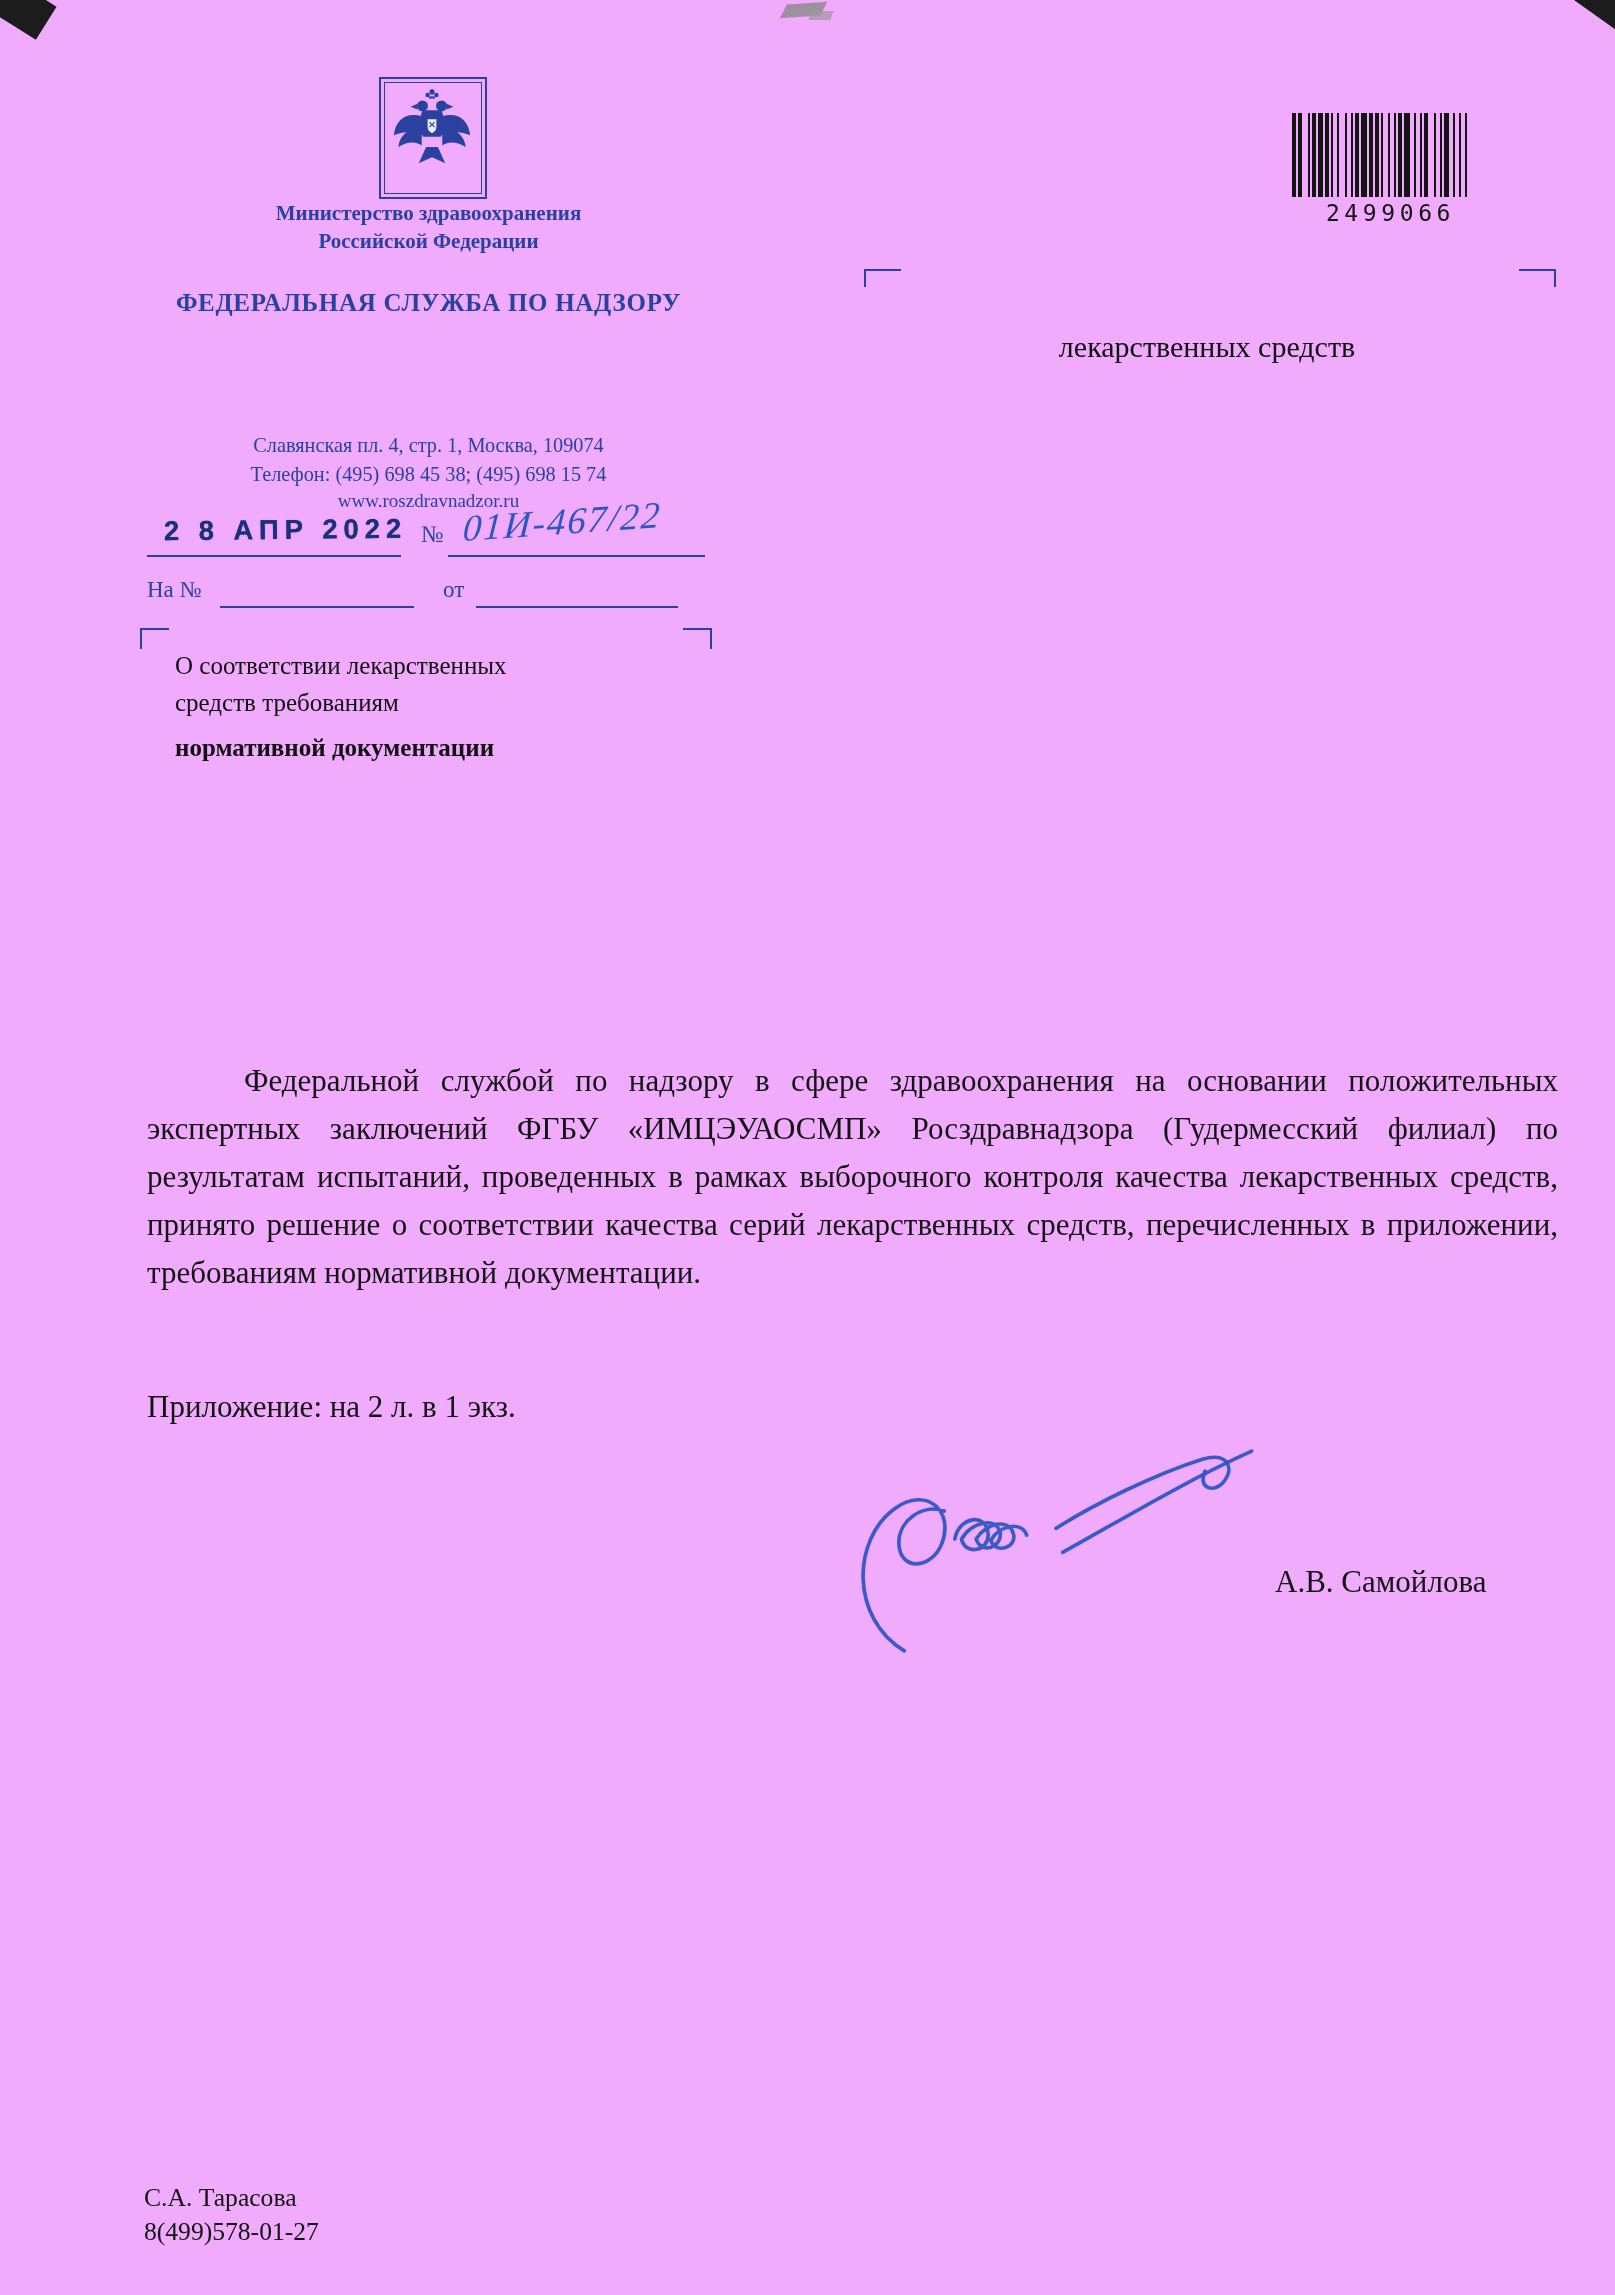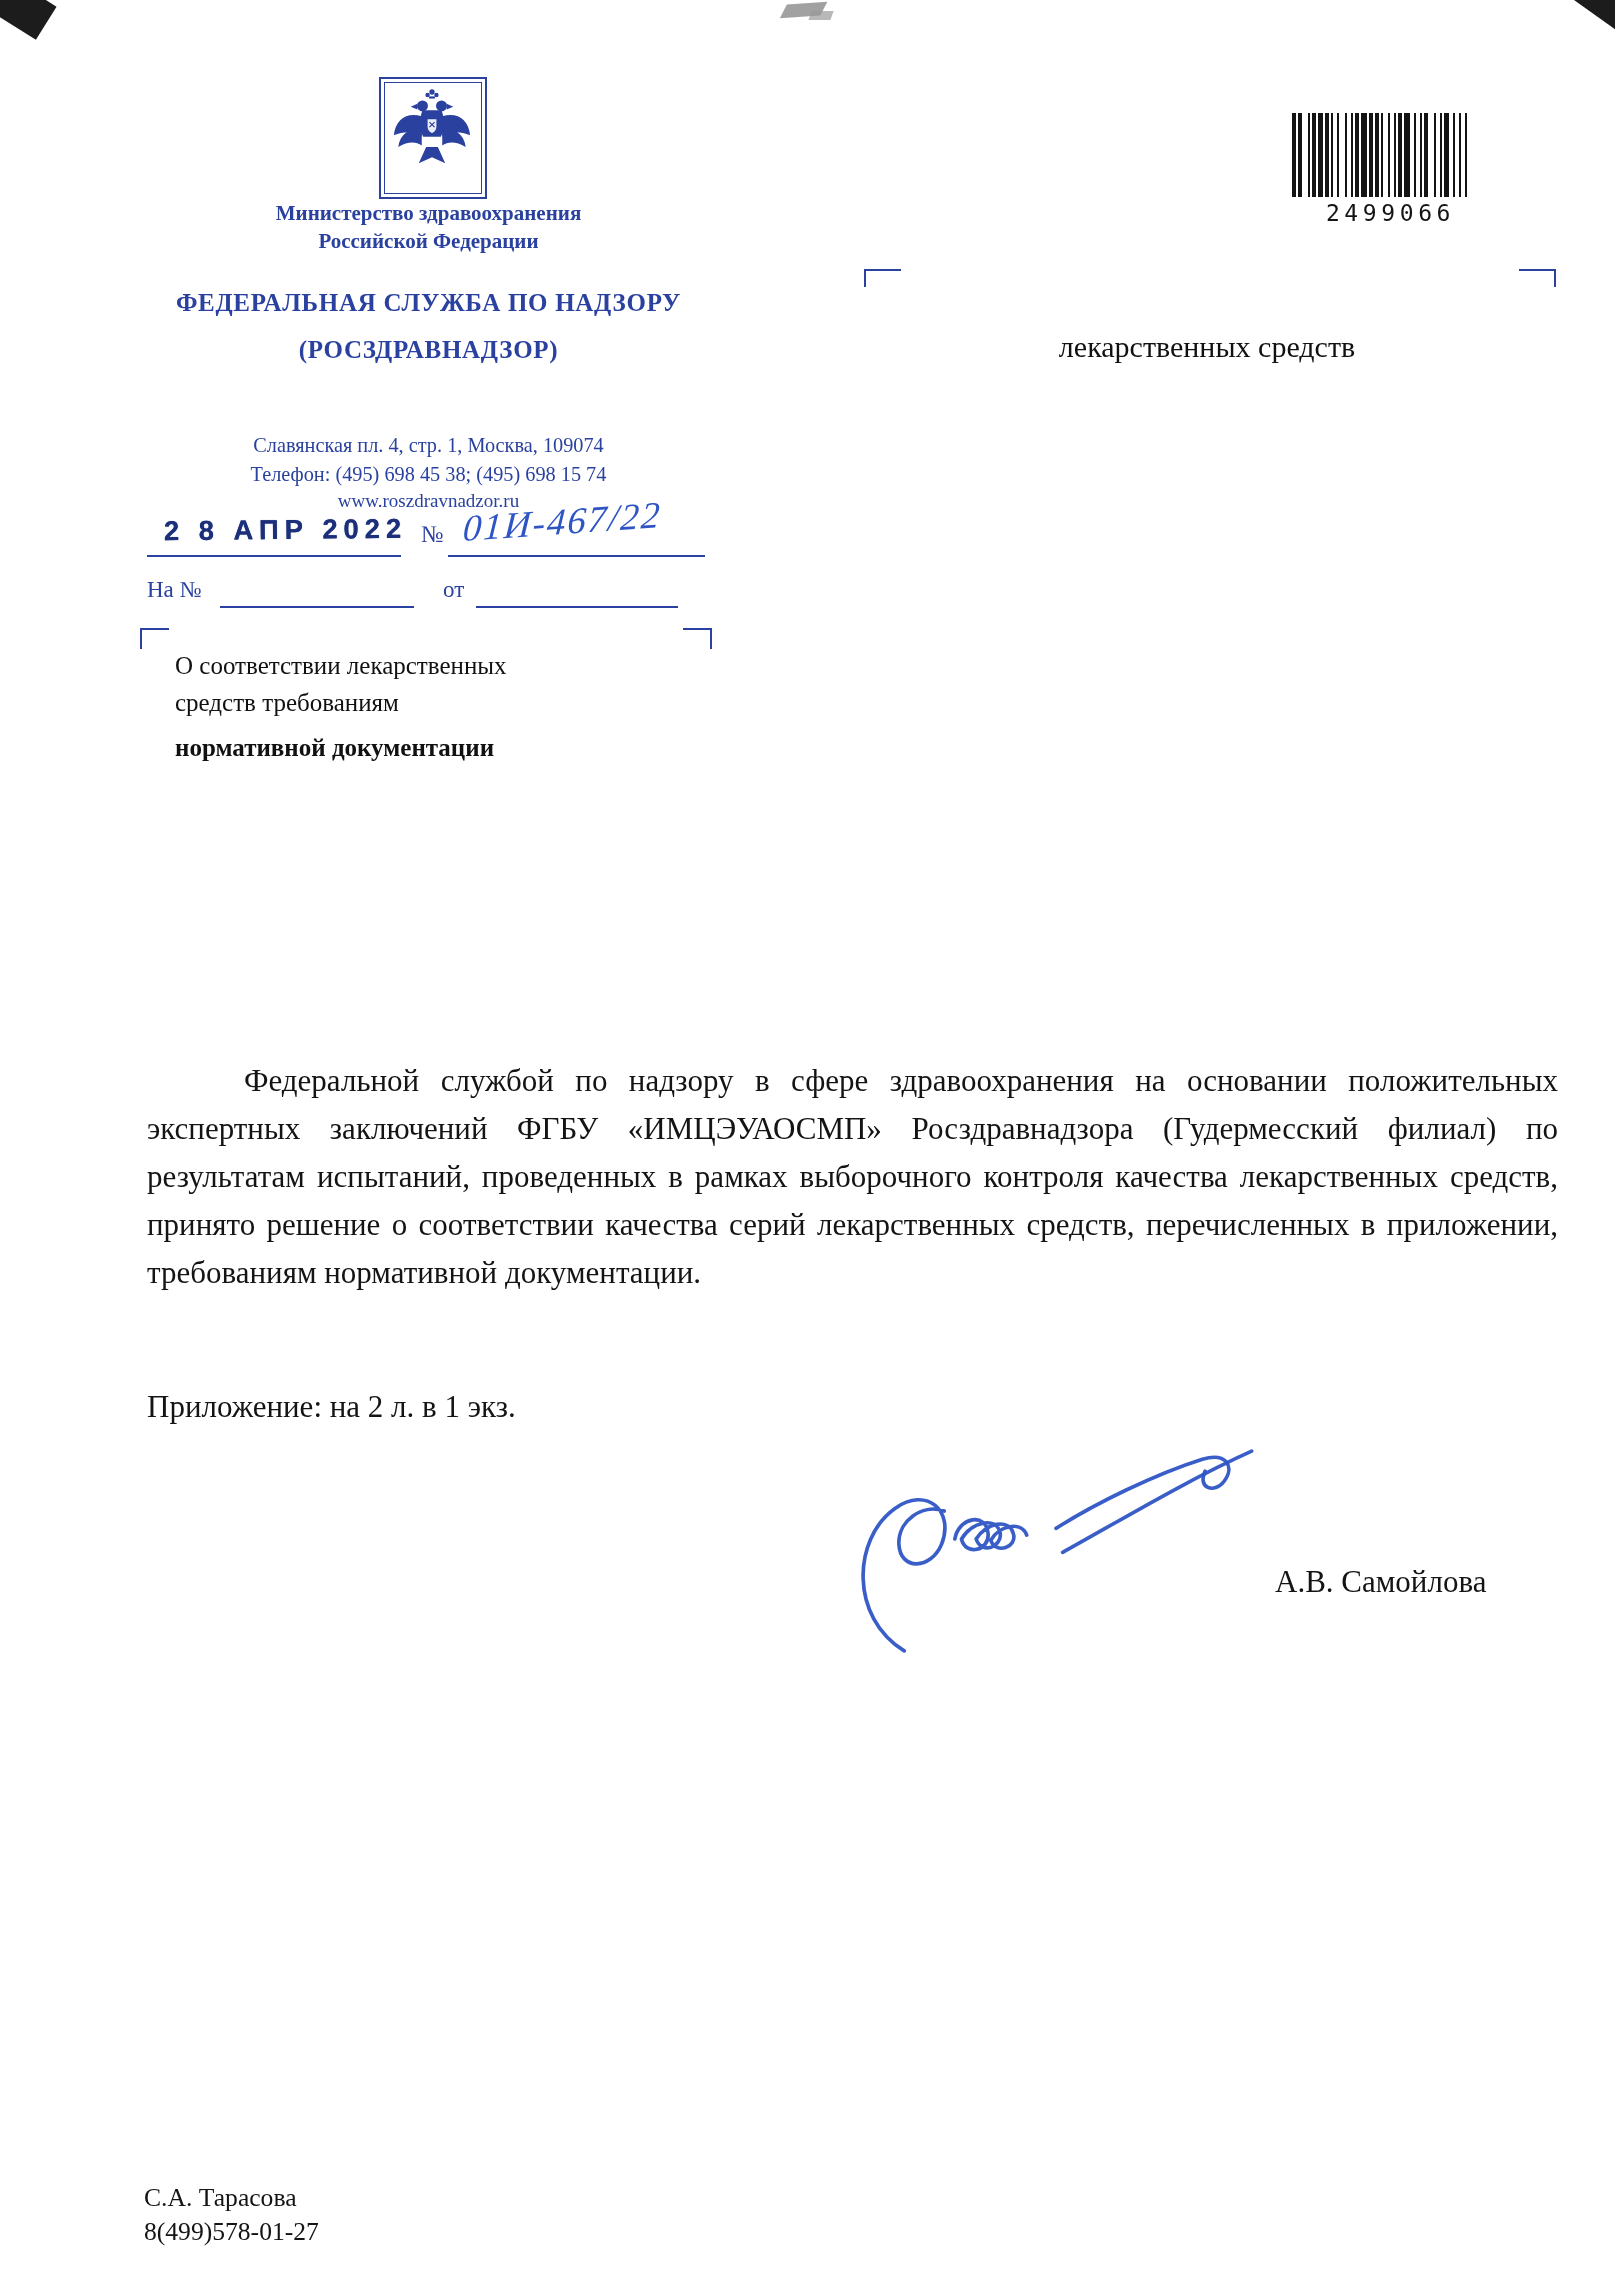--- a/index.html
+++ b/index.html
@@ -1,20 +1,20 @@
 <!DOCTYPE html>
 <html style="font-size:10.5px"><head>
 <meta charset="utf-8">
 <style>
   html,body{margin:0;padding:0;background:#e8e8e8;}
   #page{
     position:relative;
     width:1616px;height:2295px;
     margin:0 auto;
-    background:#ffffff;
+    background:#f0abfc;
     font-family:"Liberation Serif", serif;
     color:#1a1a1a;
     overflow:hidden;
   }
   
   .artifact{position:absolute;background:#1c1c1c;}
   #art-tl{left:-11.8px;top:-13px;width:63px;height:39px;transform:rotate(32deg);}
   #art-tr{right:0;top:0;width:42px;height:30px;clip-path:polygon(0 0,100% 0,100% 100%);}
   #art-tc1{left:784px;top:2.6px;width:39px;height:14.4px;background:#8a8a8a;transform:skewX(-30deg) rotate(-4deg);opacity:.8;}
   #art-tc2{left:810px;top:10.5px;width:22px;height:9.2px;background:#9a9a9a;transform:skewX(-20deg);opacity:.7;}
@@ -131,21 +131,20 @@
         <path d="M52 80 L42 102 L60 94 L78 102 L68 80 Z"></path>
       </g>
       <path d="M54 42 h12 v10 c0 7 -6 9 -6 9 s-6 -2 -6 -9 Z" fill="#ffffff" opacity="0.9"></path>
       <path d="M56.5 46 l7 7 M63.5 46 l-7 7" stroke="#2a41a0" stroke-width="1.6"></path>
     </svg>
   </div>
 
   <div class="lh-line blue" id="ministry-1">Министерство здравоохранения</div>
   <div class="lh-line blue" id="ministry-2">Российской Федерации</div>
   <div class="lh-line blue" id="service-1">ФЕДЕРАЛЬНАЯ СЛУЖБА ПО НАДЗОРУ</div>
-  <div class="lh-line blue" id="service-3">(РОСЗДРАВНАДЗОР)</div>
   <div class="lh-line blue" id="address">Славянская пл. 4, стр. 1, Москва, 109074</div>
   <div class="lh-line blue" id="phone">Телефон: (495) 698 45 38; (495) 698 15 74</div>
   <div class="lh-line blue" id="website">www.roszdravnadzor.ru</div>
 
   <div id="date-stamp">2 8 АПР 2022</div>
   <div class="blue" id="num-sign">№</div>
   <div id="doc-number">01И-467/22</div>
   <div class="uline" id="uline-1"></div>
   <div class="uline" id="uline-2"></div>
   <div class="blue" id="reply-prefix">На №</div>

